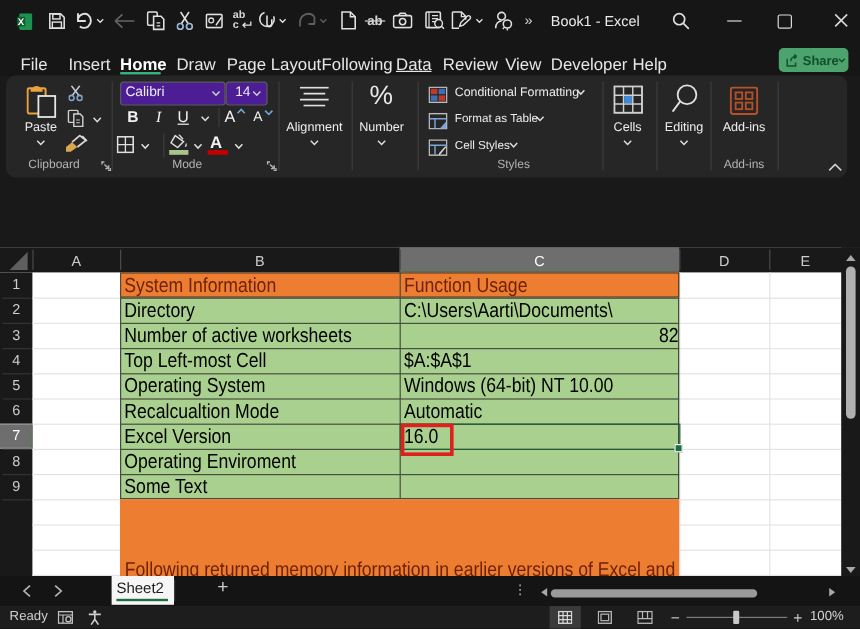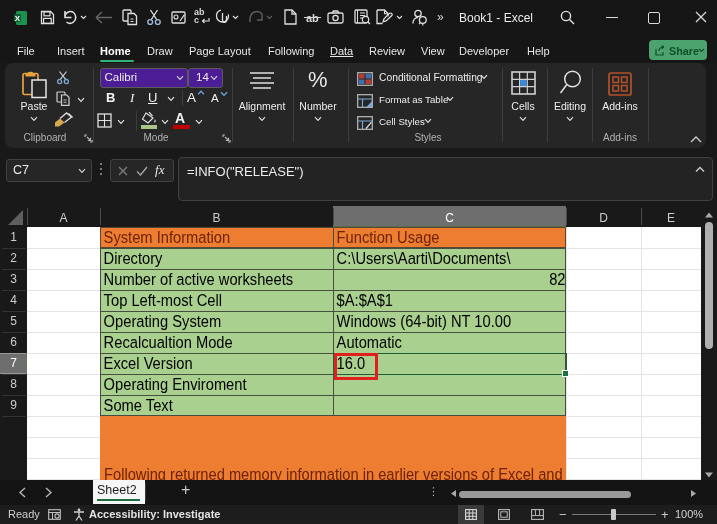--- a/index.html
+++ b/index.html
@@ -1,20 +1,20 @@
 <!DOCTYPE html>
 <html><head>
 <meta charset="utf-8">
 <style>
   html,body{margin:0;padding:0;background:#000;}
   #app{position:relative;width:717px;height:524px;overflow:hidden;
        font-family:"Liberation Sans",sans-serif;background:#191919;}
   .abs{position:absolute;}
   svg{display:block;}
-  .tab{top:8.5px;color:#e6e6e6;font-size:11px;}
+  .tab{top:8.5px;color:#e6e6e6;font-size:14px;}
   .glbl{color:#b3b3b3;font-size:10px;}
   .btnlbl{color:#ededed;font-size:10.5px;}
   .vsep{position:absolute;width:1px;background:#3d3d3d;top:5px;height:74px;}
   .combo{position:absolute;border:1px solid #5b5b5b;border-radius:3px;background:#4c1d95;}
   .cell{position:absolute;font-size:16.9px;color:#000;line-height:21.5px;padding-left:3px;white-space:nowrap;transform:scaleX(0.87);transform-origin:left center;}
   .chev{position:absolute;}
   .hdltr{height:21px;line-height:25px;text-align:center;color:#cdcdcd;font-size:12px;}
   .rowno{left:0;width:27px;height:21px;line-height:21px;text-align:center;color:#cdcdcd;font-size:12px;}
   .gh{position:absolute;left:27px;width:674px;height:1px;background:#e4e4e4;}
   .gv{position:absolute;top:21px;width:1px;height:253px;background:#e4e4e4;}
@@ -345,49 +345,20 @@
       <rect x="13.5" y="13.5" width="5.5" height="5.5" fill="none" stroke="#b5502a" stroke-width="1.5"></rect>
     </svg>
     <div class="abs btnlbl" style="left:585px;top:37px;width:60px;text-align:center;">Add-ins</div>
     <div class="abs glbl" style="left:585px;top:69px;width:60px;text-align:center;">Add-ins</div>
     <div class="vsep" style="left:643px;"></div>
     <svg class="abs" style="left:685px;top:73px;" width="12" height="7" viewBox="0 0 12 7">
         <path d="M1 6 L6 1 L11 6" stroke="#cfcfcf" stroke-width="1.3" fill="none"></path>
       </svg>
   </div>
 
-  <div class="abs" id="fbar" style="left:0;top:148px;width:717px;height:58px;background:#191919;">
-
-    <div class="abs" style="left:6px;top:11px;width:84px;height:21px;background:#262626;border:1px solid #414141;border-radius:3px;">
-      <div class="abs" style="left:6px;top:3px;color:#ececec;font-size:12.5px;">C7</div>
-      <svg class="chev" style="left:71px;top:8px;" width="8" height="6" viewBox="0 0 8 6">
-          <path d="M1 1.2 L4 4.4 L7 1.2" stroke="#cfcfcf" stroke-width="1.2" fill="none"></path>
-        </svg>
-    </div>
-    <div class="abs" style="left:100px;top:15px;width:2px;height:2px;background:#9a9a9a;border-radius:50%;"></div>
-    <div class="abs" style="left:100px;top:20px;width:2px;height:2px;background:#9a9a9a;border-radius:50%;"></div>
-    <div class="abs" style="left:100px;top:25px;width:2px;height:2px;background:#9a9a9a;border-radius:50%;"></div>
-
-    <div class="abs" style="left:110px;top:11px;width:62px;height:21px;background:#262626;border:1px solid #414141;border-radius:3px;">
-      <svg class="abs" style="left:7px;top:6px;" width="10" height="10" viewBox="0 0 10 10">
-          <path d="M1 1 L9 9 M9 1 L1 9" stroke="#7d7d7d" stroke-width="1.3"></path>
-        </svg>
-      <svg class="abs" style="left:25px;top:6px;" width="12" height="10" viewBox="0 0 12 10">
-          <path d="M1 5.5 L4.5 9 L11 1" stroke="#a8a8a8" stroke-width="1.3" fill="none"></path>
-        </svg>
-      <div class="abs" style="left:44px;top:2px;color:#e8e8e8;font-size:13px;font-style:italic;font-family:'Liberation Serif',serif;"><i>f</i>x</div>
-    </div>
-
-    <div class="abs" style="left:178px;top:9px;width:533px;height:42px;background:#232323;border:1px solid #414141;border-radius:4px;">
-      <div class="abs" style="left:8px;top:6px;color:#ececec;font-size:13px;">=INFO("RELEASE")</div>
-      <svg class="chev" style="left:516px;top:8px;" width="10" height="7" viewBox="0 0 10 7">
-          <path d="M1 5.5 L5 1.5 L9 5.5" stroke="#cfcfcf" stroke-width="1.3" fill="none"></path>
-        </svg>
-    </div>
-  </div>
 
   <div class="abs" id="grid" style="left:0;top:206px;width:717px;height:274px;background:#fff;">
 
     <div class="abs" style="left:0;top:0;width:717px;height:21px;background:#191919;"></div>
     <div class="abs" style="left:333px;top:0;width:233px;height:21px;background:#6e6e6e;"></div>
     <div class="abs" style="left:333px;top:19.5px;width:233px;height:1.5px;background:#566e46;"></div>
     <div class="abs hdltr" style="left:27px;top:0;width:73px;">A</div>
     <div class="abs hdltr" style="left:100px;top:0;width:233px;">B</div>
     <div class="abs hdltr" style="left:333px;top:0;width:233px;color:#fff;">C</div>
     <div class="abs hdltr" style="left:566px;top:0;width:75px;">D</div>
@@ -514,21 +485,20 @@
     <svg class="abs" style="left:48px;top:4px;" width="13" height="11" viewBox="0 0 13 11">
       <rect x="0.7" y="0.7" width="11.6" height="9.6" fill="none" stroke="#c0c0c0" stroke-width="1.1"></rect>
       <path d="M0.7 3.5 h11.6 M4.5 3.5 v6.8" stroke="#c0c0c0" stroke-width="1"></path>
       <circle cx="9" cy="7" r="2.1" fill="none" stroke="#c0c0c0" stroke-width="1.1"></circle>
     </svg>
 
     <svg class="abs" style="left:73px;top:3px;" width="12" height="13" viewBox="0 0 12 13">
       <circle cx="6" cy="2" r="1.4" fill="#d0d0d0"></circle>
       <path d="M1 4 h10 M6 4 v4 M6 8 L3 12.5 M6 8 L9 12.5" stroke="#d0d0d0" stroke-width="1.3" fill="none"></path>
     </svg>
-    <div class="abs" style="left:89px;top:3px;color:#e3e3e3;font-size:11px;font-weight:bold;">Accessibility: Investigate</div>
 
     <div class="abs" style="left:458px;top:0;width:26px;height:19px;background:#3a3a3a;"></div>
     <svg class="abs" style="left:465px;top:4px;" width="12" height="11" viewBox="0 0 12 11">
       <rect x="0.6" y="0.6" width="10.8" height="9.8" fill="none" stroke="#dadada" stroke-width="1.1"></rect>
       <path d="M0.6 4 h10.8 M0.6 7.3 h10.8 M4.2 0.6 v9.8 M7.8 0.6 v9.8" stroke="#dadada" stroke-width="1"></path>
     </svg>
     <svg class="abs" style="left:498px;top:4px;" width="12" height="11" viewBox="0 0 12 11">
       <rect x="0.6" y="0.6" width="10.8" height="9.8" fill="none" stroke="#b9b9b9" stroke-width="1.1"></rect>
       <rect x="2.8" y="2.8" width="6.4" height="5.4" fill="none" stroke="#b9b9b9" stroke-width="1"></rect>
     </svg>

